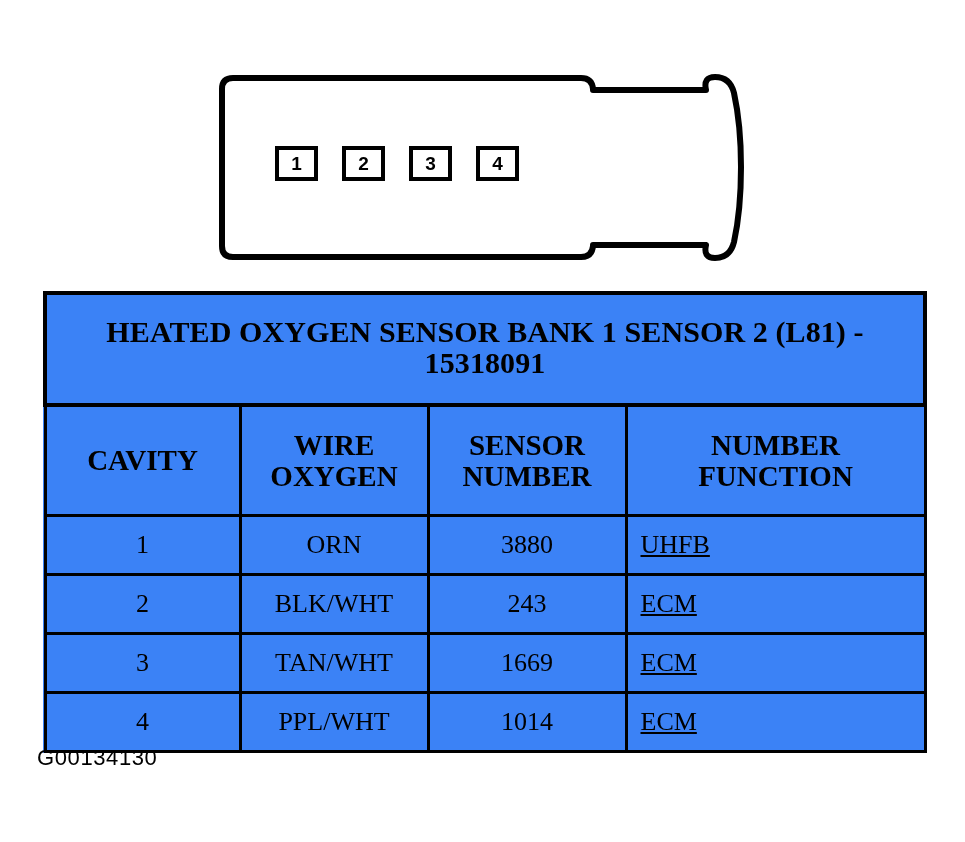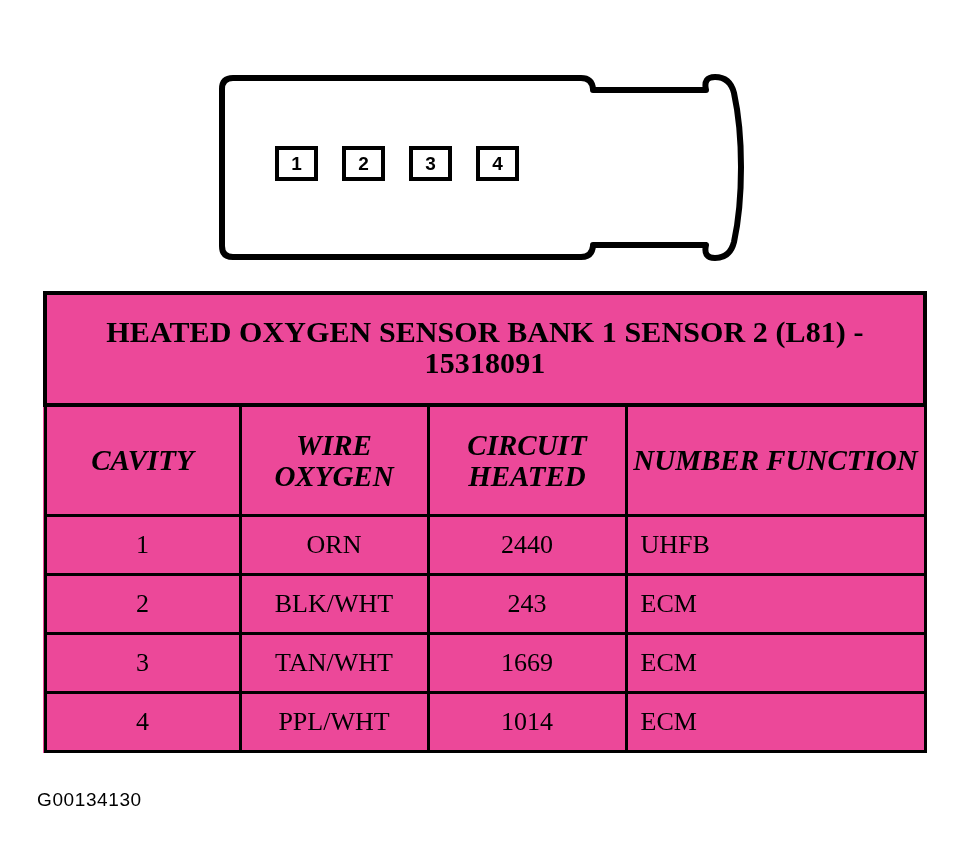--- a/index.html
+++ b/index.html
@@ -41,21 +41,21 @@
   #pinout-table-wrap {
     position: absolute;
     left: 43px;
     top: 291px;
     width: 880px;
   }
   table.pinout {
     border-collapse: collapse;
     width: 880px;
     table-layout: fixed;
-    background: #ec4899;
+    background: #3b82f6;
   }
   table.pinout td {
     border: 3px solid #000000;
     padding: 0;
     text-align: center;
     vertical-align: middle;
     font-family: "Liberation Serif", serif;
     font-weight: bold;
   }
   table.pinout tr.title-row td {
@@ -64,48 +64,47 @@
     padding: 4px 10px 8px 10px;
     line-height: 1.04;
     font-size: 30px;
     letter-spacing: 0.1px;
   }
   table.pinout tr.header-row td {
     height: 103px;
     font-size: 29px;
     line-height: 1.06;
     padding: 2px 4px;
-    font-style: italic;
   }
   table.pinout tr.data-row td {
     height: 56px;
     font-size: 26px;
     font-weight: normal;
     padding: 0 4px;
   }
   table.pinout tr.data-row td.fn {
     text-align: left;
     padding-left: 13px;
+    text-decoration: underline;
   }
   .col-cavity  { width: 195px; }
   .col-color   { width: 188px; }
   .col-number  { width: 198px; }
   .col-function{ width: 299px; }
 
   
   #figure-caption {
     position: absolute;
     left: 37px;
     top: 745px;
     font-family: "Liberation Sans", sans-serif;
-    font-size: 19px;
+    font-size: 22px;
     letter-spacing: 0.6px;
     color: #000000;
     white-space: nowrap;
-    margin-top: 44px;
   }
 </style>
 </head>
 <body>
 
 <div id="connector-diagram">
   <svg viewBox="0 0 570 225" xmlns="http://www.w3.org/2000/svg">
 
     <path d="M 33 23
              L 381 23
@@ -157,27 +156,27 @@
         <col class="col-number">
         <col class="col-function">
     </colgroup>
     <tbody>
       <tr class="title-row">
         <td colspan="4">HEATED OXYGEN SENSOR BANK 1 SENSOR 2 (L81) - 15318091</td>
       </tr>
       <tr class="header-row">
         <td>CAVITY</td>
         <td>WIRE OXYGEN</td>
-        <td>CIRCUIT HEATED</td>
+        <td>SENSOR NUMBER</td>
         <td>NUMBER FUNCTION</td>
       </tr>
       <tr class="data-row">
         <td>1</td>
         <td>ORN</td>
-        <td>2440</td>
+        <td>3880</td>
         <td class="fn">UHFB</td>
       </tr>
       <tr class="data-row">
         <td>2</td>
         <td>BLK/WHT</td>
         <td>243</td>
         <td class="fn">ECM</td>
       </tr>
       <tr class="data-row">
         <td>3</td>

